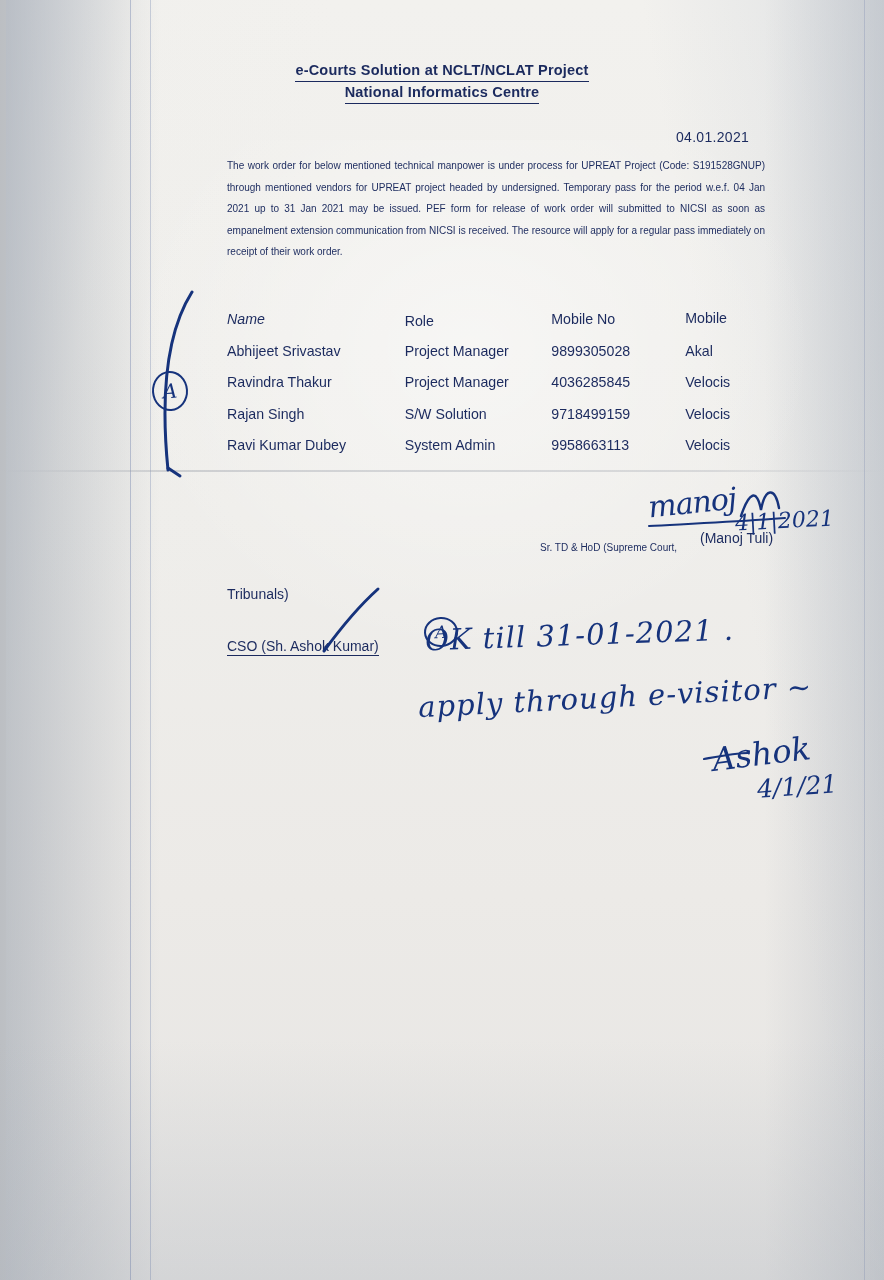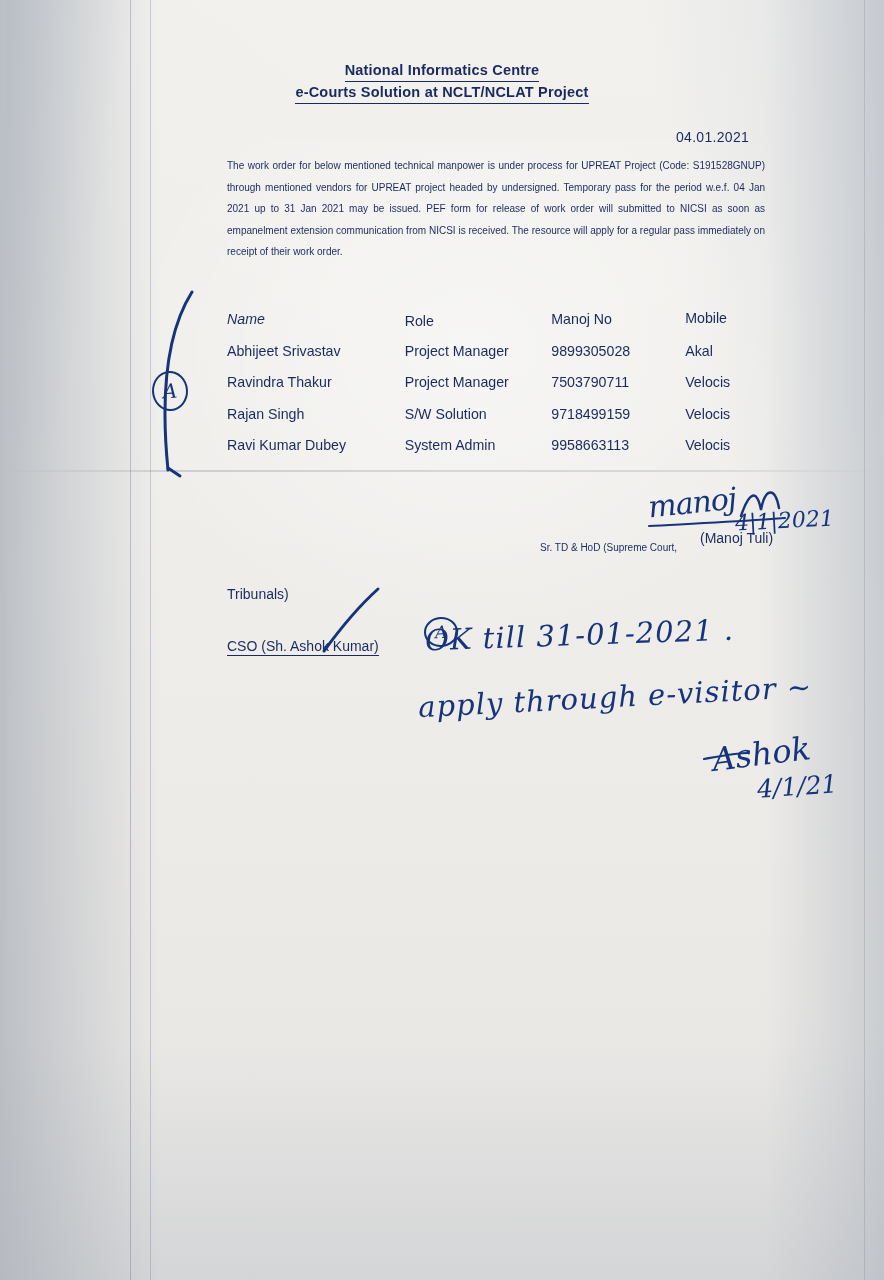--- a/index.html
+++ b/index.html
@@ -251,45 +251,45 @@
   <div class="shade s2"></div>
   <div class="shade s3"></div>
   <div class="shade s4"></div>
 
   <div class="rule r1"></div>
   <div class="rule r2"></div>
   <div class="rule r3"></div>
   <div class="crease"></div>
 
   <div class="doc-text header">
+    <div><span class="line">e-Courts Solution at NCLT/NCLAT Project</span></div>
     <div><span class="line">National Informatics Centre</span></div>
-    <div><span class="line">e-Courts Solution at NCLT/NCLAT Project</span></div>
   </div>
 
   <div class="doc-text date">04.01.2021</div>
 
   <div class="doc-text para">The work order for below mentioned technical manpower is under process for UPREAT Project (Code: S191528GNUP) through mentioned vendors for UPREAT project headed by undersigned. Temporary pass for the period w.e.f. 04 Jan 2021 up to 31 Jan 2021 may be issued. PEF form for release of work order will submitted to NICSI as soon as empanelment extension communication from NICSI is received. The resource will apply for a regular pass immediately on receipt of their work order.</div>
 
   <div class="tbl">
     <div class="row head">
       <div class="c-name">Name</div>
       <div class="c-role">Role</div>
-      <div class="c-mob">Manoj No</div>
+      <div class="c-mob">Mobile No</div>
       <div class="c-vend">Mobile</div>
     </div>
     <div class="row body">
       <div class="c-name">Abhijeet Srivastav</div>
       <div class="c-role">Project Manager</div>
       <div class="c-mob">9899305028</div>
       <div class="c-vend">Akal</div>
     </div>
     <div class="row body">
       <div class="c-name">Ravindra Thakur</div>
       <div class="c-role">Project Manager</div>
-      <div class="c-mob">7503790711</div>
+      <div class="c-mob">4036285845</div>
       <div class="c-vend">Velocis</div>
     </div>
     <div class="row body">
       <div class="c-name">Rajan Singh</div>
       <div class="c-role">S/W Solution</div>
       <div class="c-mob">9718499159</div>
       <div class="c-vend">Velocis</div>
     </div>
     <div class="row body">
       <div class="c-name">Ravi Kumar Dubey</div>

